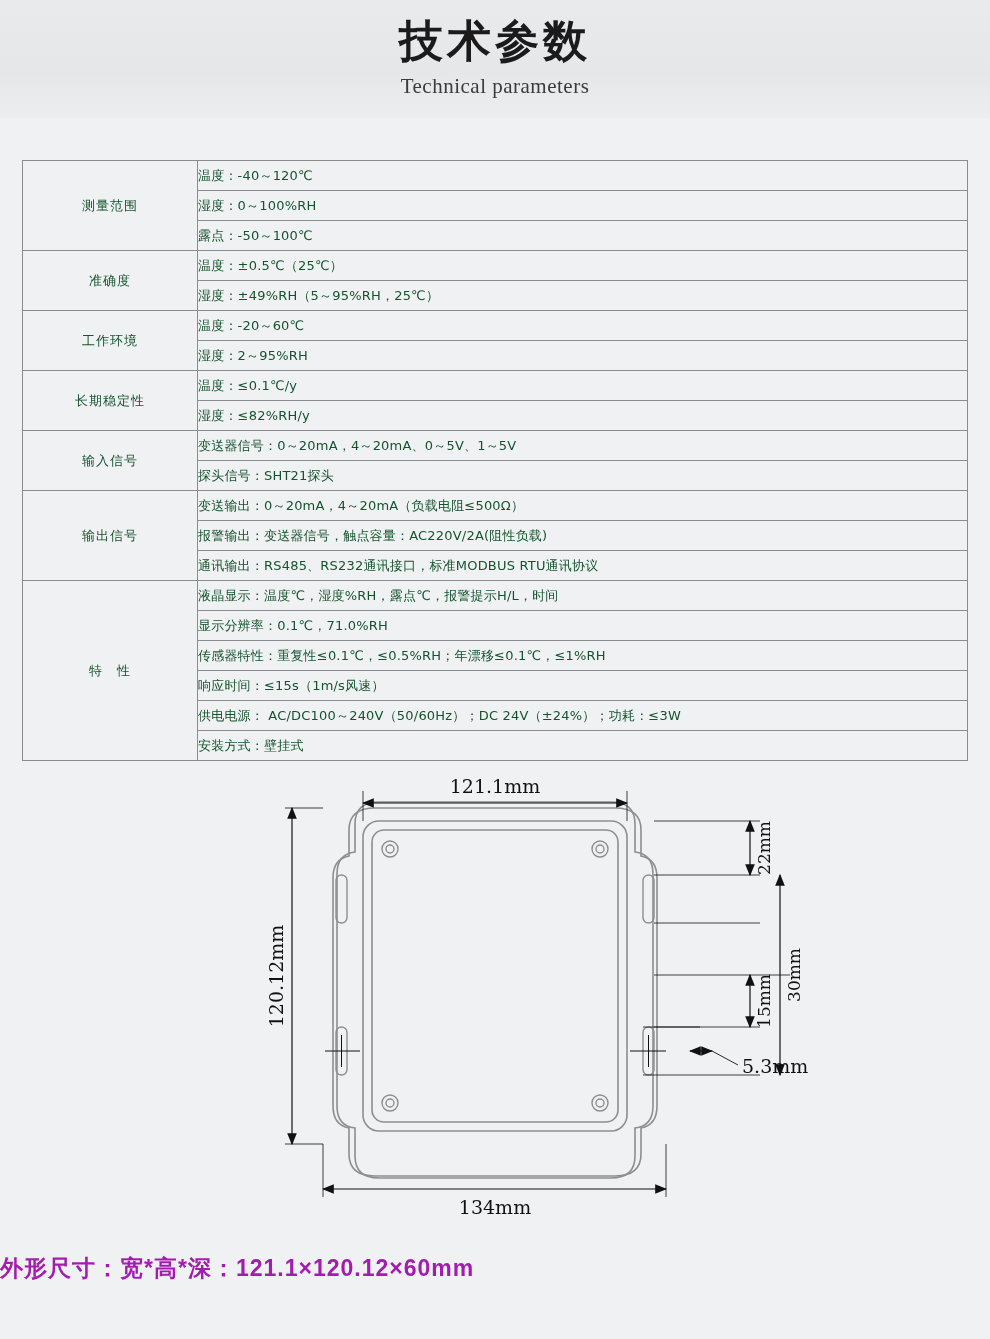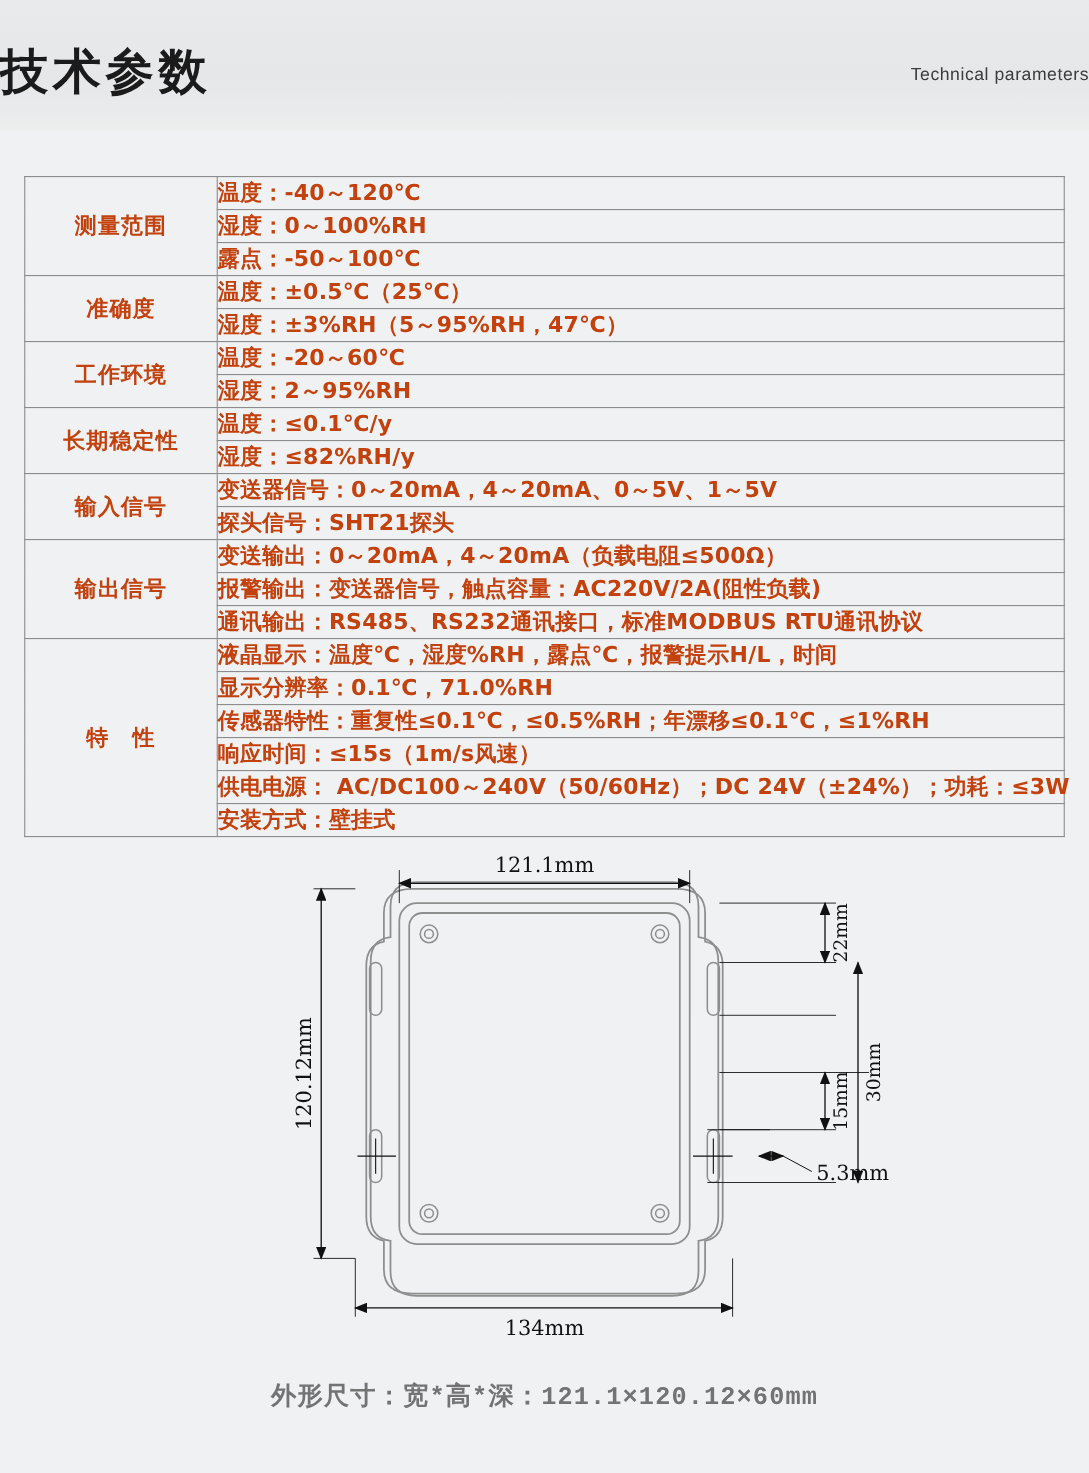--- a/index.html
+++ b/index.html
@@ -13,84 +13,82 @@
     font-family: "Liberation Sans", "DejaVu Sans", sans-serif;
     color: #1a1a1a;
     position: relative;
     overflow: hidden;
   }
   .header {
     width: 990px;
     height: 118px;
     background: linear-gradient(to bottom, #e9eaec 0%, #e6e7e9 60%, #eceded 100%);
     display: flex;
-    flex-direction: row;
+    flex-direction: column;
     align-items: center;
-    justify-content: space-between;
+    justify-content: flex-start;
     padding-top: 14px;
     box-sizing: border-box;
   }
   .header-title {
     font-family: "DejaVu Sans", sans-serif;
     font-size: 44px;
     font-weight: bold;
     letter-spacing: 4px;
     color: #1b1b1b;
     line-height: 54px;
   }
   .header-sub {
-    font-family: Liberation Sans, sans-serif;
-    font-size: 16px;
+    font-family: Liberation Serif, serif;
+    font-size: 21px;
     color: #3b3b3b;
     letter-spacing: 0.5px;
     margin-top: 6px;
   }
   .spec-wrap {
     margin: 42px 22px 0 22px;
     width: 946px;
   }
   table.spec {
     border-collapse: collapse;
     width: 946px;
     table-layout: fixed;
     background: #f0f1f3;
   }
   table.spec td {
     border: 1px solid #8c8c8c;
     font-family: "DejaVu Sans", sans-serif;
-    font-size: 20px;
-    color: #c2410c;
+    font-size: 13px;
+    color: #14532d;
     height: 29px;
     line-height: 29px;
     padding: 0;
     vertical-align: middle;
     white-space: nowrap;
-    font-weight: bold;
   }
   td.label {
     width: 174px;
     text-align: center;
     letter-spacing: 1px;
   }
   td.value {
     padding-left: 10px;
     letter-spacing: 0.2px;
   }
   .diagram-area {
     position: relative;
     width: 990px;
     height: 470px;
     margin-top: 16px;
   }
   .footer-note {
-    text-align: center;
-    font-family: Liberation Mono, monospace;
+    font-family: Liberation Sans, sans-serif;
     font-size: 23px;
     font-weight: bold;
-    color: #737373;
+    color: #a21caf;
     letter-spacing: 1px;
     margin-top: 6px;
   }
   svg.dim { display: block; }
 </style>
 </head>
 <body>
 
 <div class="header">
   <div class="header-title">技术参数</div>
@@ -109,21 +107,21 @@
       </tr>
       <tr>
         <td class="value">露点：-50～100℃</td>
       </tr>
 
       <tr>
         <td class="label" rowspan="2">准确度</td>
         <td class="value">温度：±0.5℃（25℃）</td>
       </tr>
       <tr>
-        <td class="value">湿度：±3%RH（5～95%RH，47℃）</td>
+        <td class="value">湿度：±49%RH（5～95%RH，25℃）</td>
       </tr>
 
       <tr>
         <td class="label" rowspan="2">工作环境</td>
         <td class="value">温度：-20～60℃</td>
       </tr>
       <tr>
         <td class="value">湿度：2～95%RH</td>
       </tr>
 

